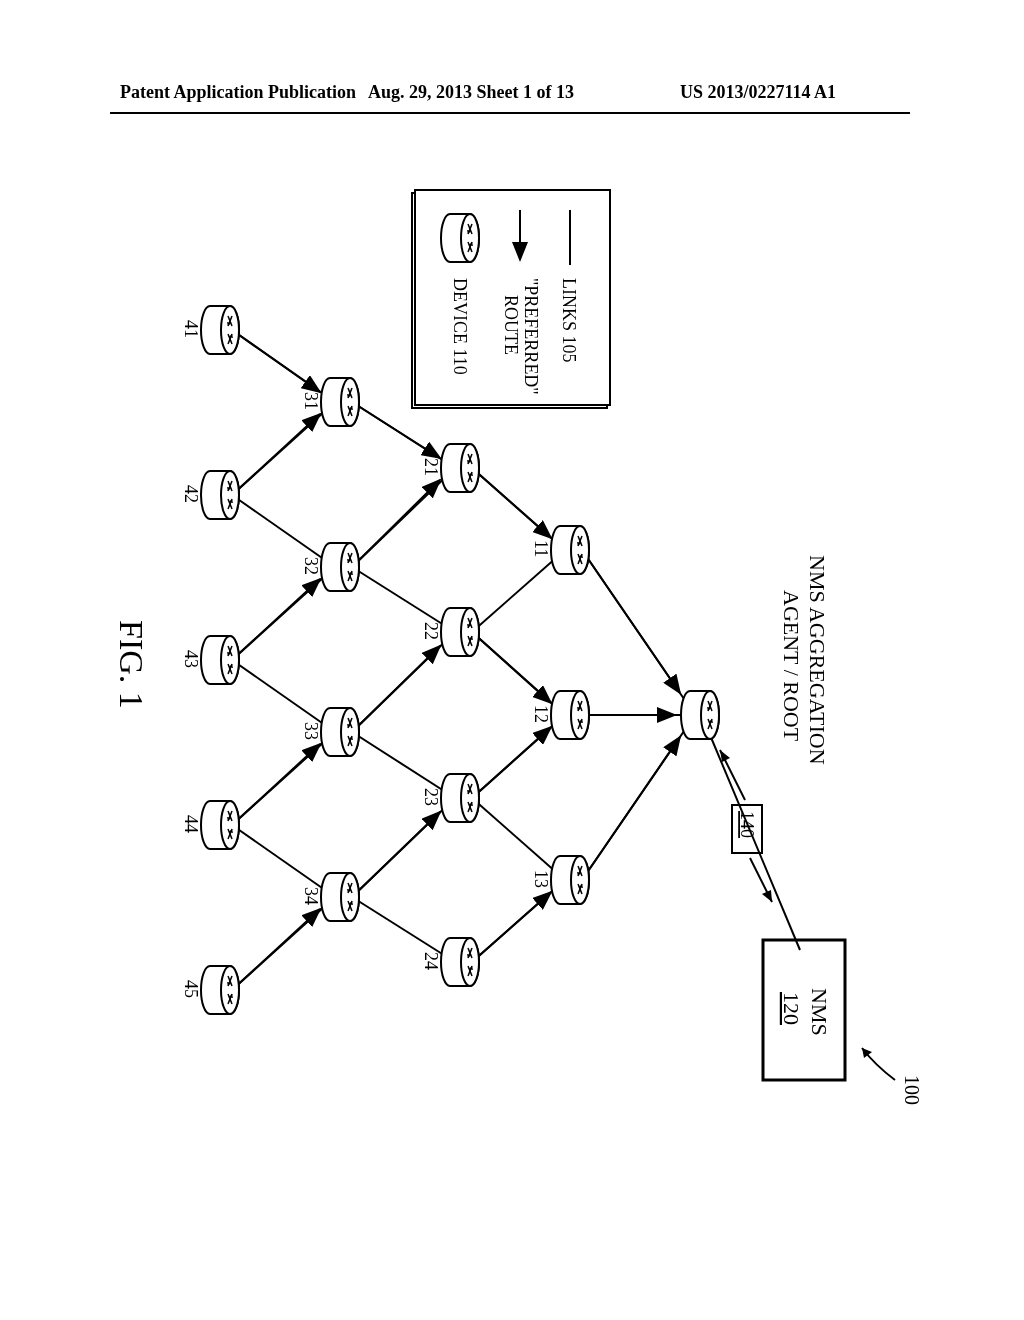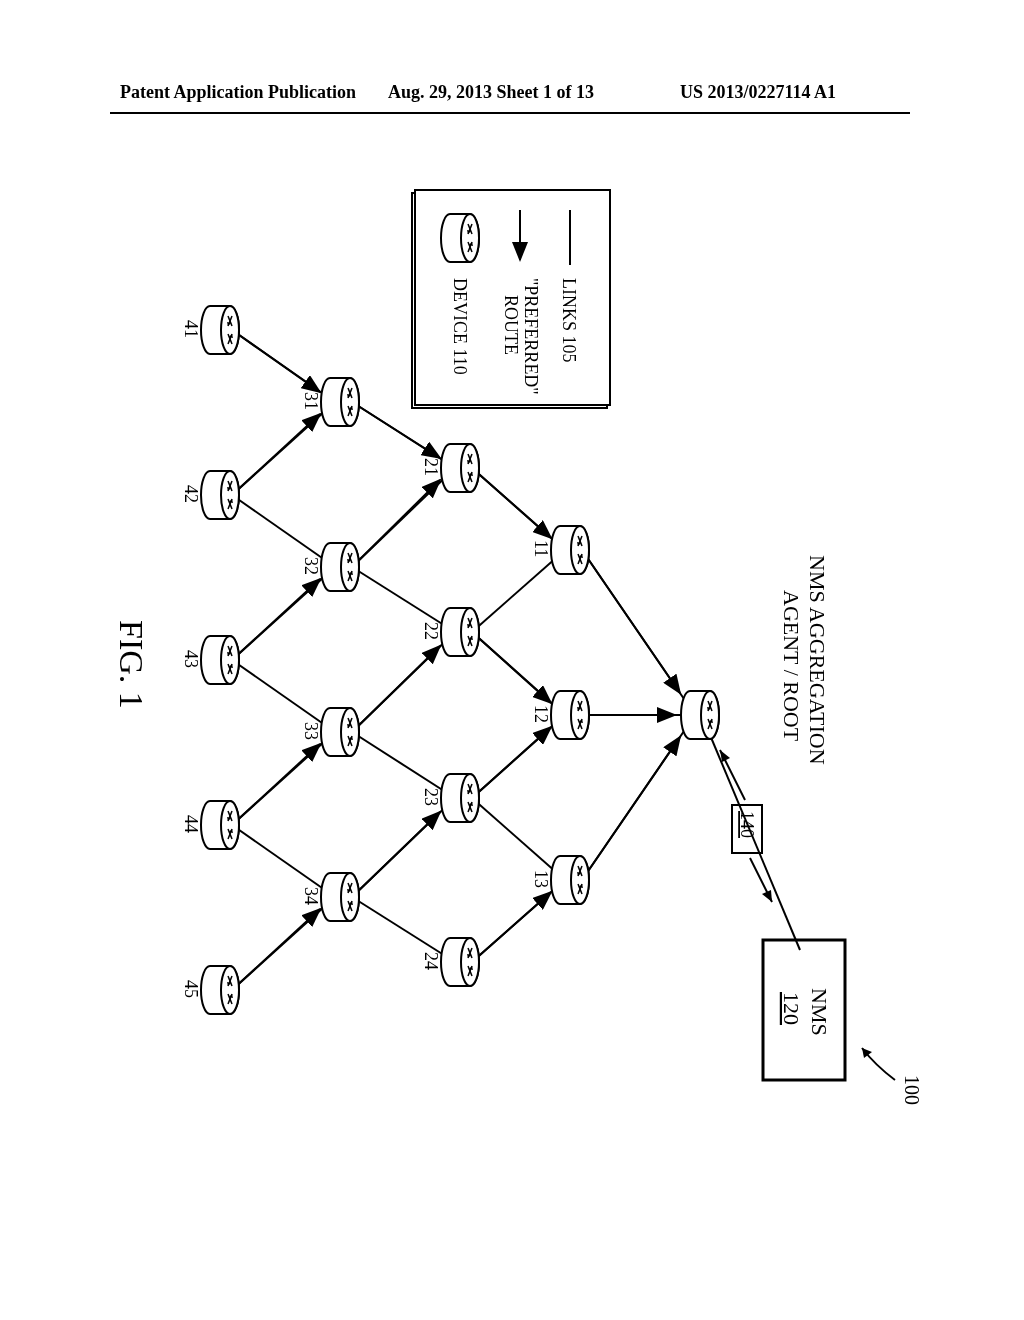--- a/index.html
+++ b/index.html
@@ -28,21 +28,20 @@
     position: absolute;
     left: 120px;
     font-weight: bold;
     font-size: 18px;
   }
   .header-mid {
     position: absolute;
     left: 368px;
     font-weight: bold;
     font-size: 18px;
-    margin-left: 20px;
   }
   .header-right {
     position: absolute;
     left: 680px;
     font-weight: bold;
     font-size: 18px;
   }
   .header-rule {
     position: absolute;
     top: 112px;

